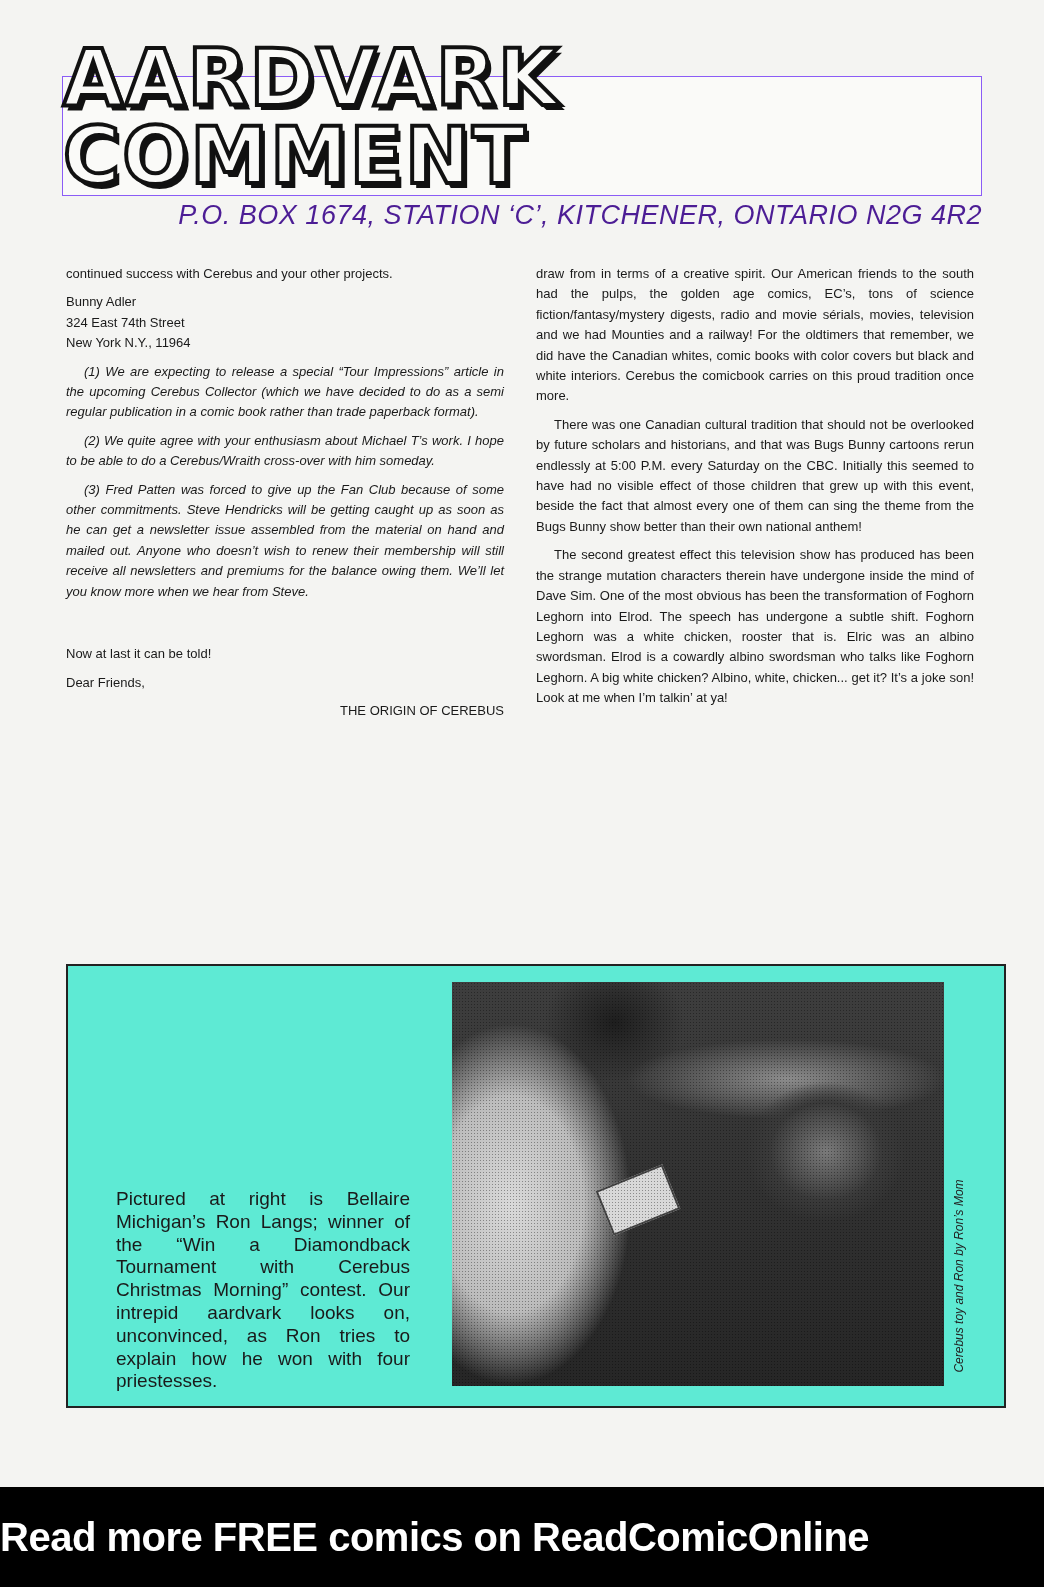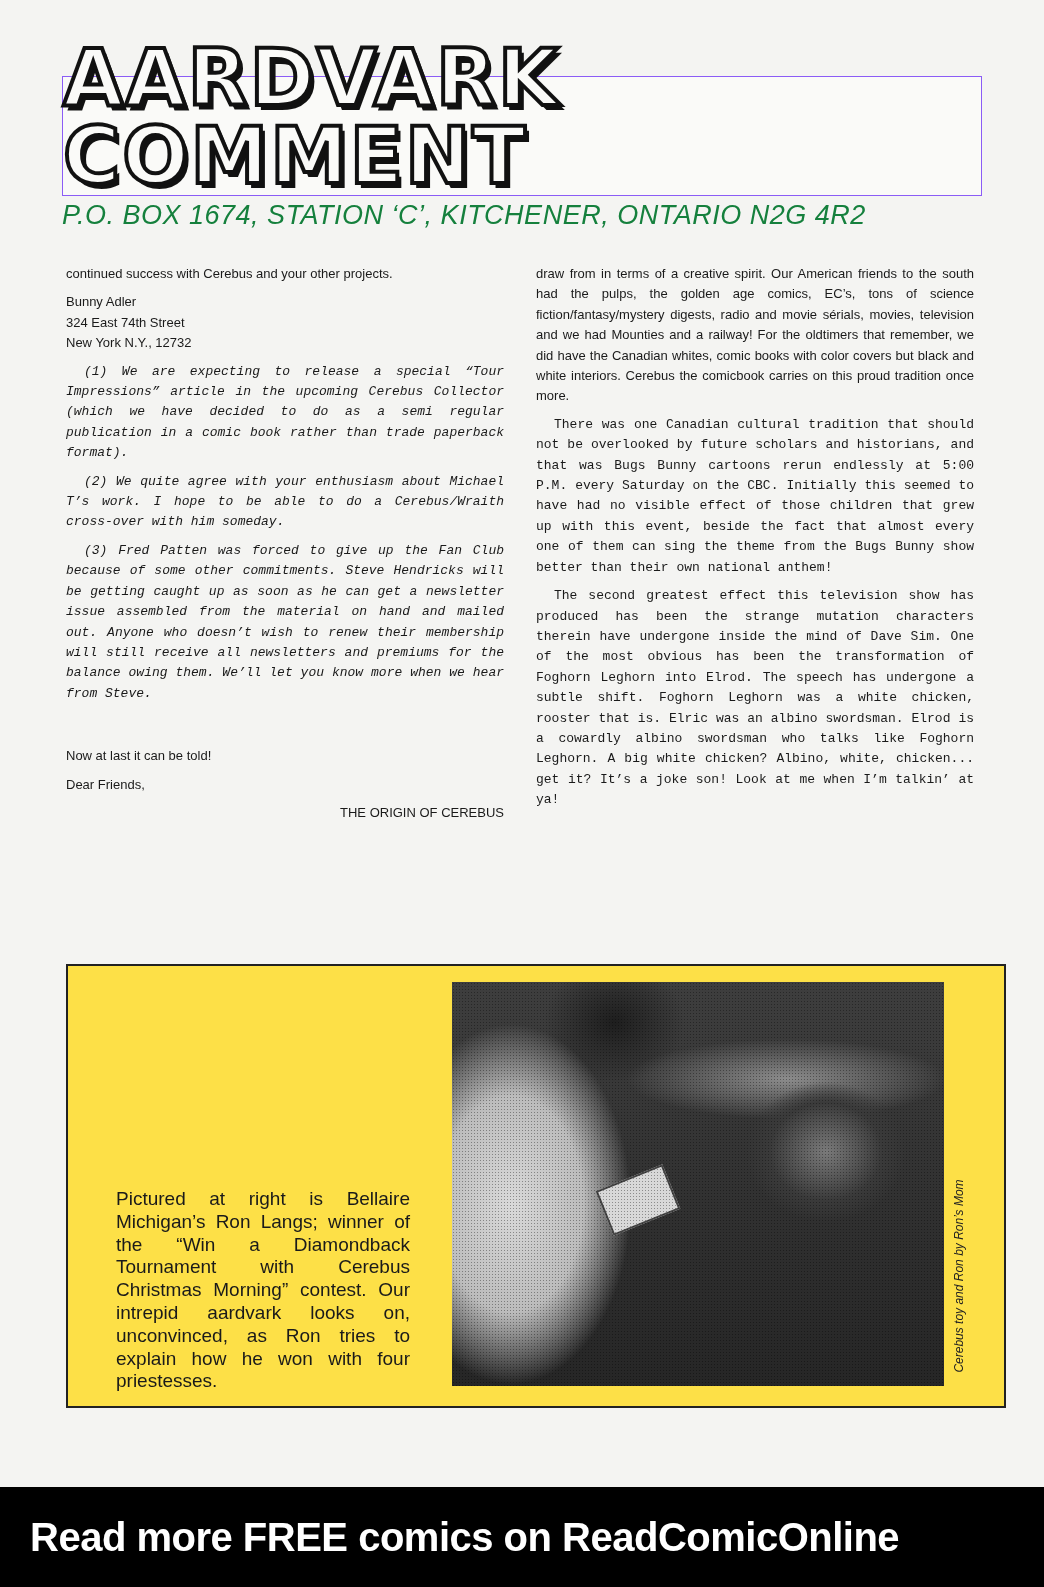--- a/index.html
+++ b/index.html
@@ -12,37 +12,37 @@
     display: flex; align-items: flex-end; justify-content: center;
   }
   .masthead-title {
     font-family: "DejaVu Sans", sans-serif; font-weight: bold;
     font-size: 78px; letter-spacing: 2px; color: #fafaf8;
     -webkit-text-stroke: 4px #111;
     text-shadow: 4px 5px 0 #111;
     line-height: 1;
   }
   .address {
-    position: absolute; left: 62px; top: 200px; width: 920px; text-align: left;
-    font-style: italic; font-size: 27px; color: #15803d; letter-spacing: 0.5px;
+    position: absolute; left: 62px; top: 200px; width: 920px; text-align: right;
+    font-style: italic; font-size: 27px; color: #4c1d95; letter-spacing: 0.5px;
   }
 
   .col { position: absolute; top: 264px; width: 438px; font-size: 13px; line-height: 20.4px; }
   .col-left { left: 66px; }
   .col-right { left: 536px; }
   .col p { text-align: justify; margin-bottom: 8px; }
-  .col p.indent { text-indent: 18px; font-family: Liberation Mono, monospace; }
+  .col p.indent { text-indent: 18px; }
   .col p.ital { font-style: italic; }
   .col p.plain { text-align: left; }
   .col p.center { text-align: right; }
   .spacer { height: 34px; }
 
   .feature-box {
     position: absolute; left: 66px; top: 964px; width: 940px; height: 444px;
-    border: 2px solid #222; background: #fde047;
+    border: 2px solid #222; background: #5eead4;
   }
   .caption {
     position: absolute; left: 48px; top: 222px; width: 294px;
     font-size: 19px; line-height: 22.8px; text-align: justify;
   }
   .photo {
     position: absolute; left: 384px; top: 16px; width: 492px; height: 404px;
     background:
       radial-gradient(ellipse 80px 70px at 76% 42%, #7a7a7a 0%, #3a3a3a 70%, transparent 100%),
       radial-gradient(ellipse 160px 40px at 68% 24%, #8c8c8c 0%, transparent 100%),
@@ -63,40 +63,40 @@
     position: absolute; left: 882px; top: 200px; width: 18px; height: 220px;
   }
   .photo-credit span {
     position: absolute; left: 50%; top: 50%;
     transform: translate(-50%, -50%) rotate(-90deg);
     white-space: nowrap; font-size: 12px; font-style: italic; color: #222;
   }
 
   .footer-banner {
     position: absolute; left: 0; top: 1487px; width: 1044px; height: 100px;
-    background: #000; display: flex; align-items: center; padding-left: 30px;
+    background: #000; display: flex; align-items: center; 
   }
   .footer-banner span {
     color: #fff; font-weight: bold; font-size: 40px; letter-spacing: -0.5px;
   }
 </style>
 </head>
 <body>
 
 <div class="masthead">
   <div class="masthead-title">AARDVARK COMMENT</div>
 </div>
 <div class="address">P.O. BOX 1674, STATION ‘C’, KITCHENER, ONTARIO N2G 4R2</div>
 
 <div class="col col-left">
   <p class="plain">continued success with Cerebus and your other projects.</p>
   <p class="plain">
     <span>Bunny Adler</span><br>
     <span>324 East 74th Street</span><br>
-    <span>New York N.Y., 12732</span>
+    <span>New York N.Y., 11964</span>
   </p>
   <p class="indent ital">(1) We are expecting to release a special “Tour Impressions” article in the upcoming Cerebus Collector (which we have decided to do as a semi regular publication in  a comic book rather than trade paperback format).</p>
   <p class="indent ital">(2) We quite agree with your enthusiasm about Michael T’s work. I hope to be able to do a Cerebus/Wraith cross-over with him someday.</p>
   <p class="indent ital">(3) Fred Patten was forced to give up the Fan Club because of some other commitments. Steve Hendricks will be getting caught up as soon as he can get a newsletter issue assembled from the material on hand and mailed out. Anyone who doesn’t wish to renew their membership will still receive all newsletters and premiums for the balance owing them. We’ll let you know more when we hear from Steve.</p>
   <div class="spacer"></div>
   <p class="plain">Now at last it can be told!</p>
   <p class="plain">Dear Friends,</p>
   <p class="center">THE ORIGIN OF CEREBUS</p>
 </div>
 

